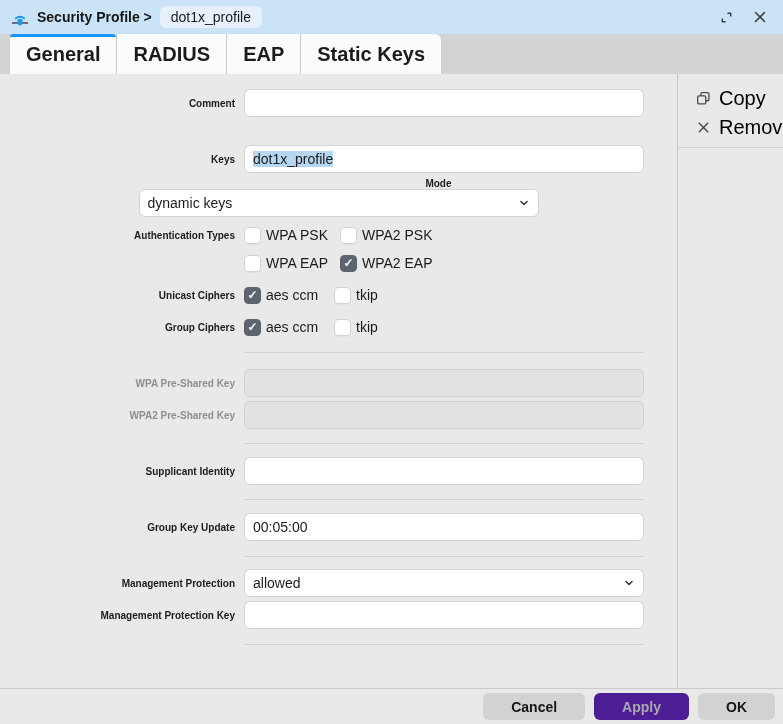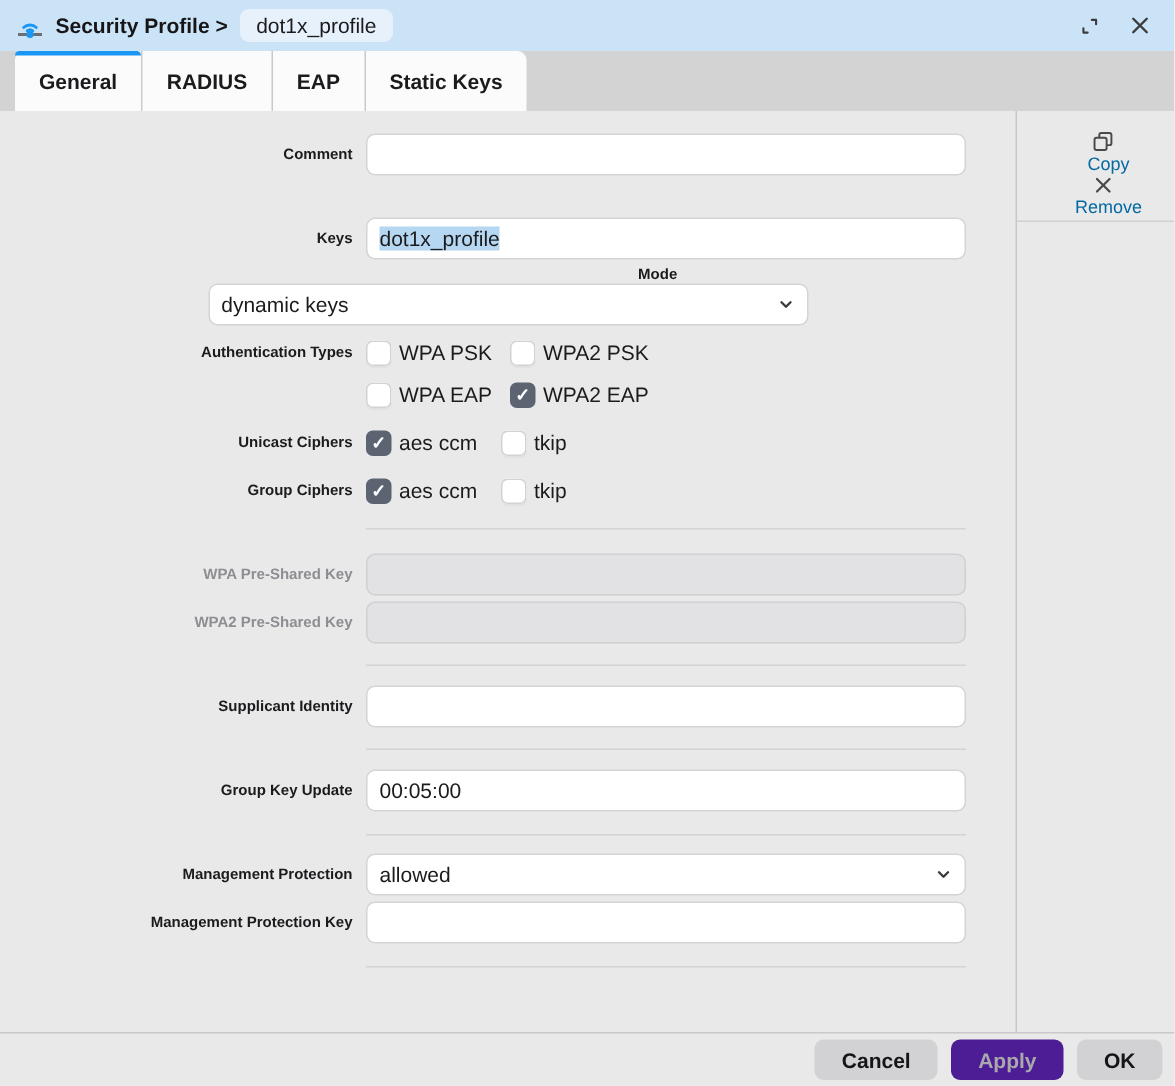--- a/index.html
+++ b/index.html
@@ -11,21 +11,21 @@
   
   .titlebar { height:34px; flex:none; background:#cbe3f6; display:flex; align-items:center; padding:0 12px 0 10px; }
   .titlebar .app-icon { width:20px; height:20px; margin-right:7px; flex:none; }
   .titlebar .title { font-weight:700; font-size:14px; color:#161618; white-space:nowrap; }
   .titlebar .badge { margin-left:8px; background:#e7f1fb; border-radius:6px; padding:3px 11px; font-size:14px; color:#1b1b1d; }
   .titlebar .spacer { flex:1; }
   .win-btn { width:22px; height:22px; display:flex; align-items:center; justify-content:center; margin-left:12px; cursor:pointer; }
 
   
   .tabbar { height:40px; flex:none; background:#d3d3d4; display:flex; align-items:stretch; padding-left:10px; }
-  .tab { position:relative; display:flex; align-items:center; padding:0 16px; background:#fbfbfc; font-weight:600; font-size:14px; color:#1b1b1d; border-right:1px solid #c9c9cb; cursor:pointer; }
+  .tab { position:relative; display:flex; align-items:center; padding:0 16px; background:#fbfbfc; font-weight:600; font-size:20px; color:#1b1b1d; border-right:1px solid #c9c9cb; cursor:pointer; }
   .tab:first-child { border-top-left-radius:6px; }
   .tab:last-child { border-top-right-radius:6px; border-right:none; }
   .tab.active::before { content:""; position:absolute; top:0; left:0; right:0; height:3px; background:#1a97f5; border-radius:3px 3px 0 0; }
 
   
   .body { flex:1; display:flex; min-height:0; background:#e9e9ea; }
   .form { flex:1; padding-top:15px; overflow:hidden; }
   .row { display:flex; align-items:center; }
   .label { width:244px; flex:none; text-align:right; padding-right:9px; font-weight:700; font-size:10px; color:#1b1b1d; }
   .row.disabled .label { color:#8d8d92; }
@@ -64,27 +64,27 @@
   .m-sep3    { margin-top:14px; }
   .m-gku     { margin-top:13px; }
   .m-sep4    { margin-top:15px; }
   .m-mgmt    { margin-top:12px; }
   .m-mgmtk   { margin-top:4px; }
   .m-sep5    { margin-top:15px; }
   .m-pmkid   { margin-top:16px; height:18px; }
 
   
   .sidebar { width:106px; flex:none; border-left:1px solid #c7c7c9; padding-top:12px; }
-  .side-item { display:flex; align-items:center; height:24px; padding-left:17px; margin-bottom:5px; cursor:pointer; font-size:12px; color:#0369a1;flex-direction:column; }
+  .side-item { display:flex; align-items:center; height:24px; padding-left:17px; margin-bottom:5px; cursor:pointer; font-size:20px; color:#000000; }
   .side-item .sicon { width:16px; height:16px; margin-right:8px; flex:none; display:inline-flex; align-items:center; justify-content:center; }
   .side-sep { height:1px; background:#d0d0d2; margin-top:8px; }
 
   
   .footer { height:36px; flex:none; border-top:1px solid #c9c9cb; background:#e9e9ea; display:flex; align-items:center; justify-content:flex-end; padding-right:8px; gap:9px; }
-  .btn { height:27px; border:none; border-radius:6px; background:#d2d2d4; padding:0 18px; font-weight:700; font-size:14px; font-family:"Liberation Sans", sans-serif; color:#151517; cursor:pointer; }
+  .btn { height:27px; border:none; border-radius:6px; background:#d2d2d4; padding:0 28px; font-weight:700; font-size:14px; font-family:"Liberation Sans", sans-serif; color:#151517; cursor:pointer; }
   .btn.disabled { background:#4c1d95; color:#a8a8ad; cursor:default; }
 </style>
 </head>
 <body>
 
 <div class="window">
 
   <div class="titlebar">
     <svg class="app-icon" viewBox="0 0 20 20">
       <path d="M5.8 11.4 a6 6 0 0 1 8.4 0" fill="none" stroke="#1a97f5" stroke-width="1.9" stroke-linecap="round"></path>

